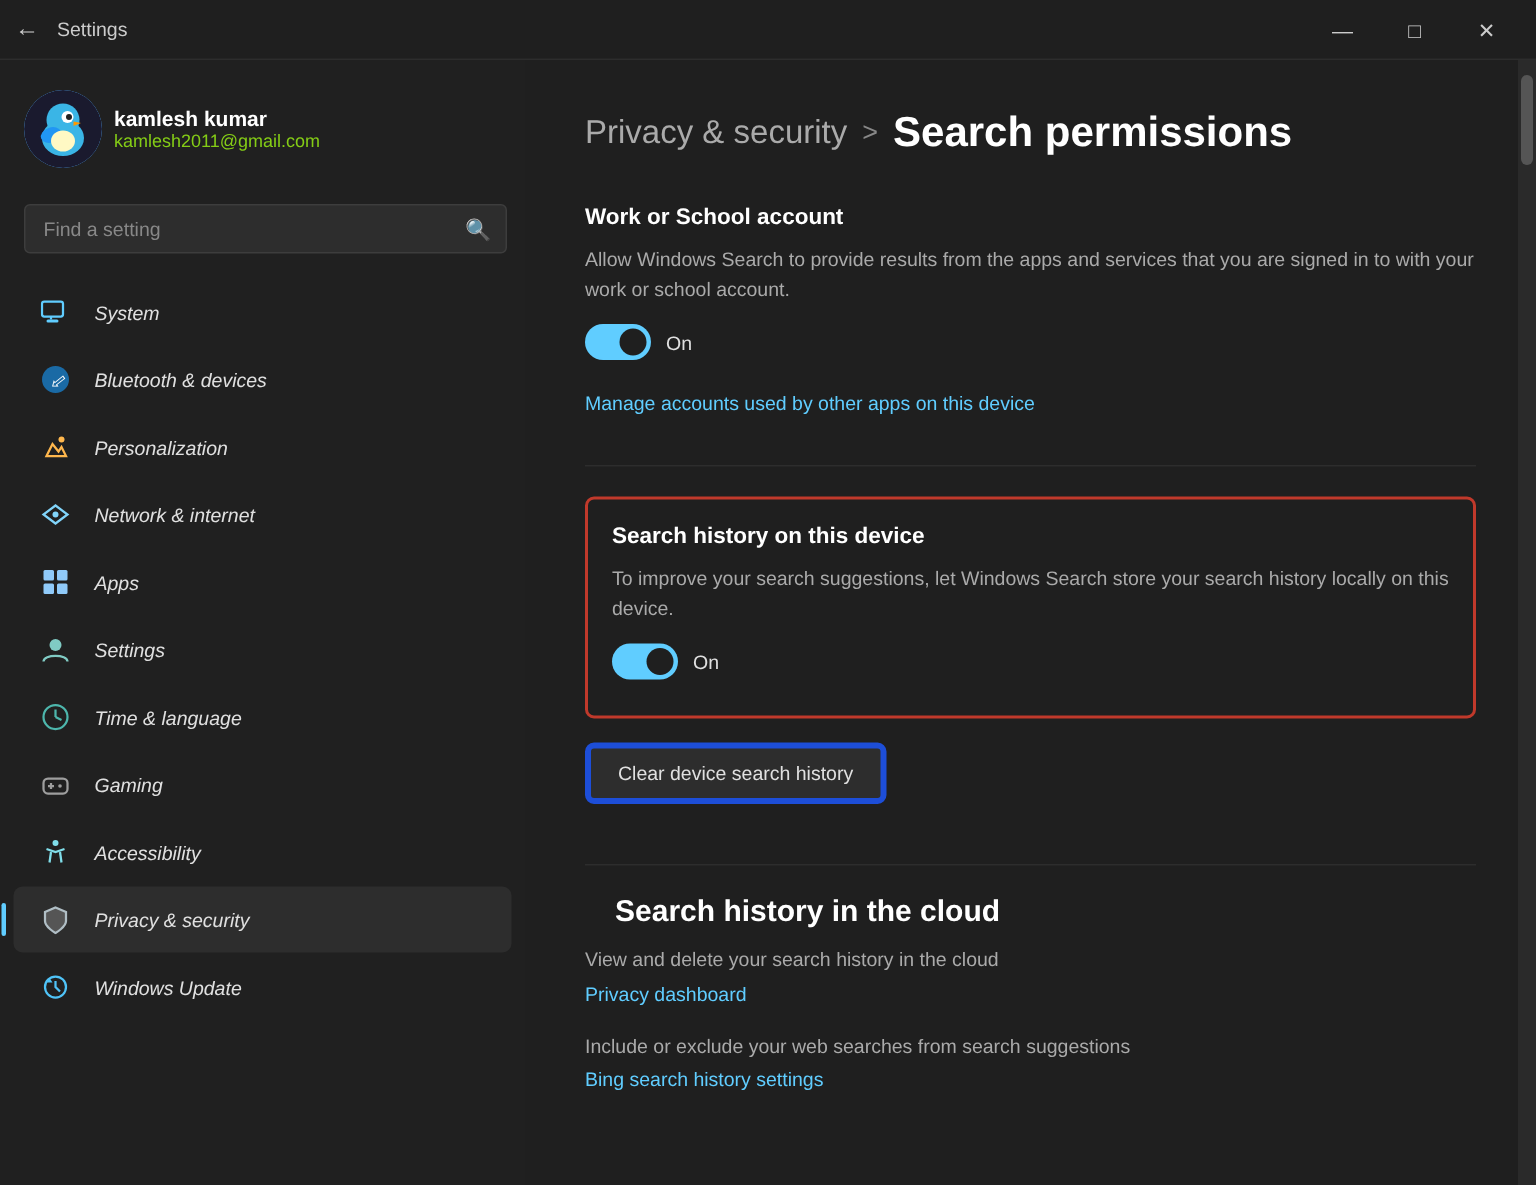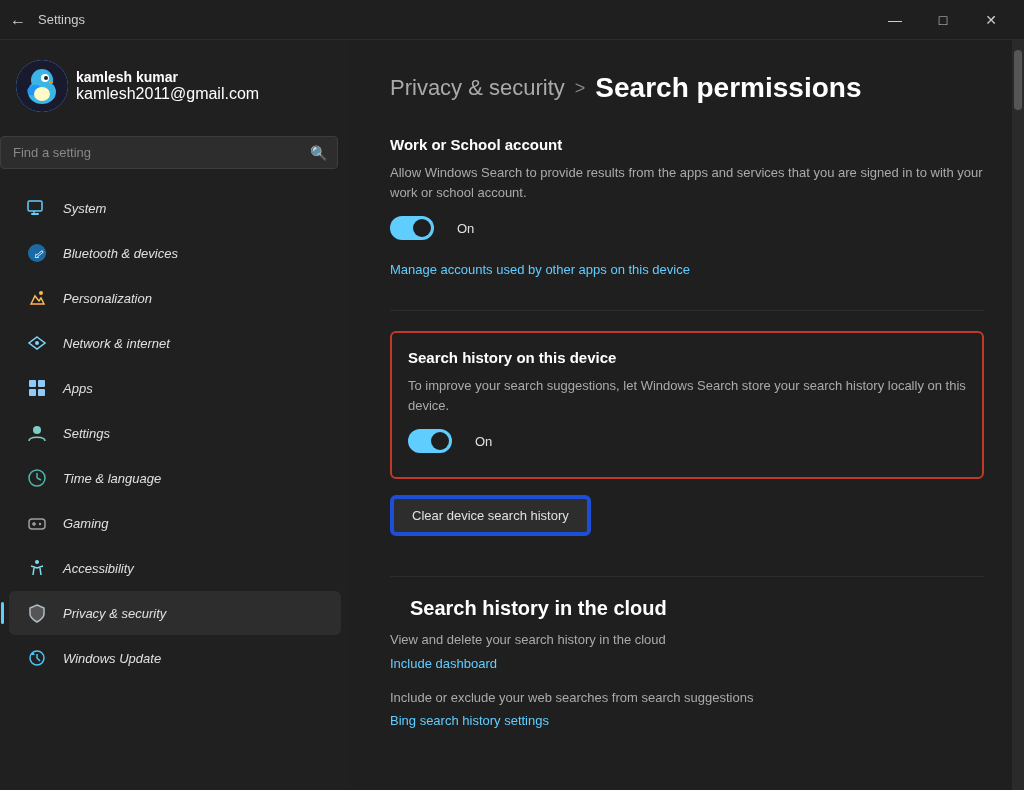--- a/index.html
+++ b/index.html
@@ -81,24 +81,24 @@
       background: #4a90d9;
       overflow: hidden;
       flex-shrink: 0;
       display: flex;
       align-items: center;
       justify-content: center;
     }
     .avatar svg { width: 52px; height: 52px; }
     .profile-info { display: flex; flex-direction: column; }
     .profile-name { font-size: 14px; font-weight: 600; color: #ffffff; }
-    .profile-email { font-size: 16px; color: #ffffff; }
+    .profile-email { font-size: 12px; color: #84cc16; }
 
     .search-box {
-      margin: 4px 12px 12px 0;
+      margin: 4px 12px 12px 16px;
       position: relative;
     }
     .search-input {
       width: 100%;
       background: #2d2d2d;
       border: 1px solid #3d3d3d;
       border-radius: 4px;
       padding: 8px 36px 8px 12px;
       color: #cccccc;
       font-size: 13px;
@@ -226,21 +226,21 @@
     .setting-description {
       font-size: 13px;
       color: #aaaaaa;
       line-height: 1.5;
       margin-bottom: 14px;
     }
 
     .toggle-row {
       display: flex;
       align-items: center;
-      gap: 23px;
+      gap: 10px;
       margin-bottom: 8px;
     }
 
     
     .toggle {
       width: 44px;
       height: 24px;
       background: #60cdff;
       border-radius: 12px;
       position: relative;
@@ -509,21 +509,21 @@
 
     
     <button class="clear-btn">Clear device search history</button>
 
     <div class="divider"></div>
 
     
     <div class="section-title" style="font-size:20px;margin-bottom:10px;margin-left:20px;">Search history in the cloud</div>
     <div class="setting-description" style="margin-bottom:4px;">View and delete your search history in the cloud</div>
     <div style="margin-bottom:16px;">
-      <a class="link-text">Include dashboard</a>
+      <a class="link-text">Privacy dashboard</a>
     </div>
     <div class="setting-description" style="margin-bottom:4px;">Include or exclude your web searches from search suggestions</div>
     <div>
       <a class="link-text">Bing search history settings</a>
     </div>
 
   </div>
 
   <div class="scrollbar-track">
     <div class="scrollbar-thumb"></div>

